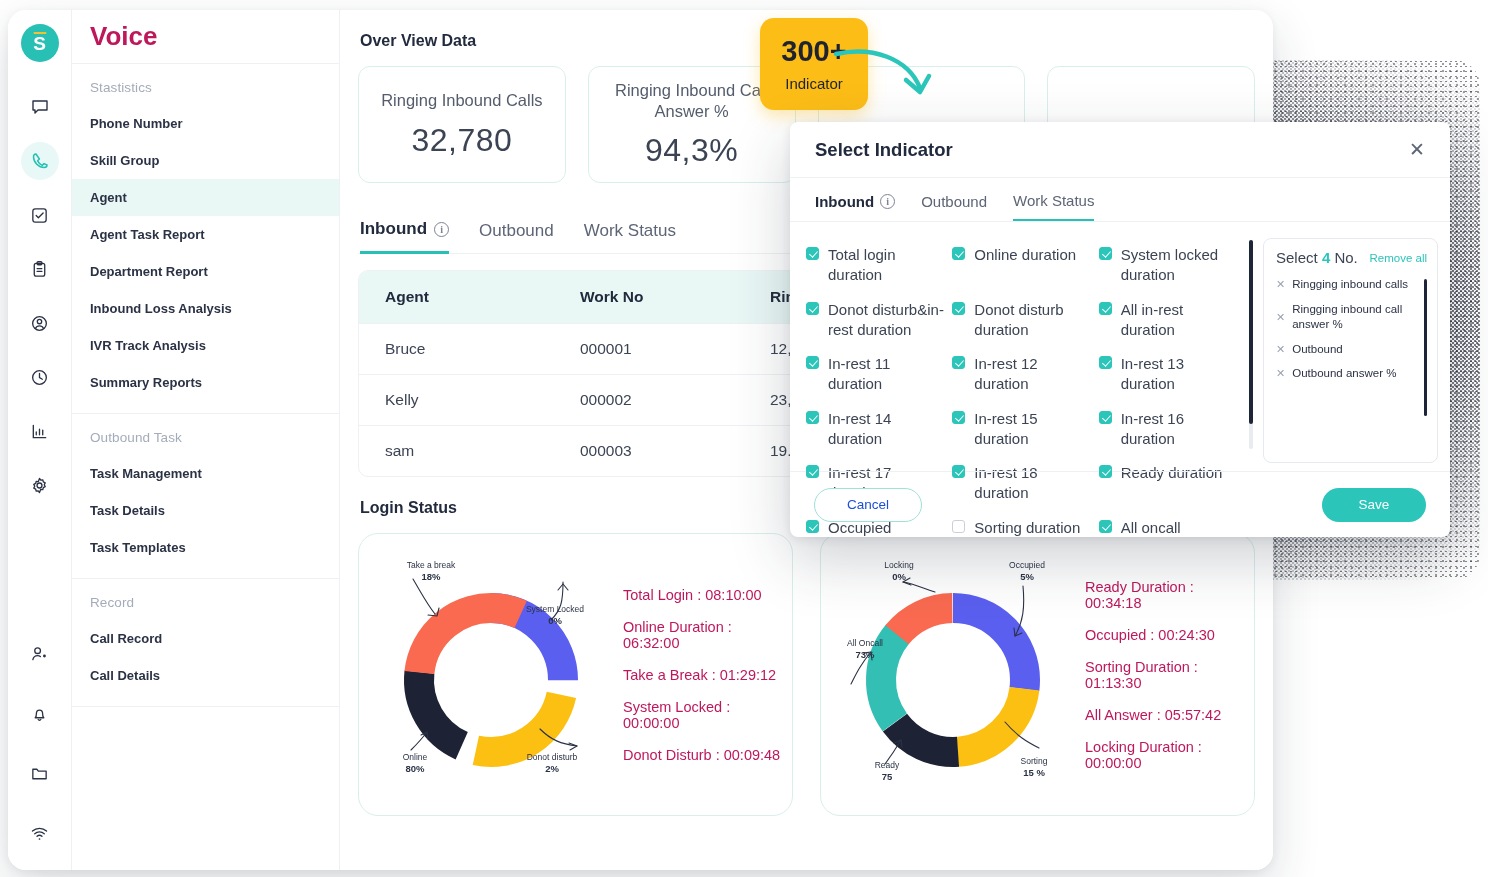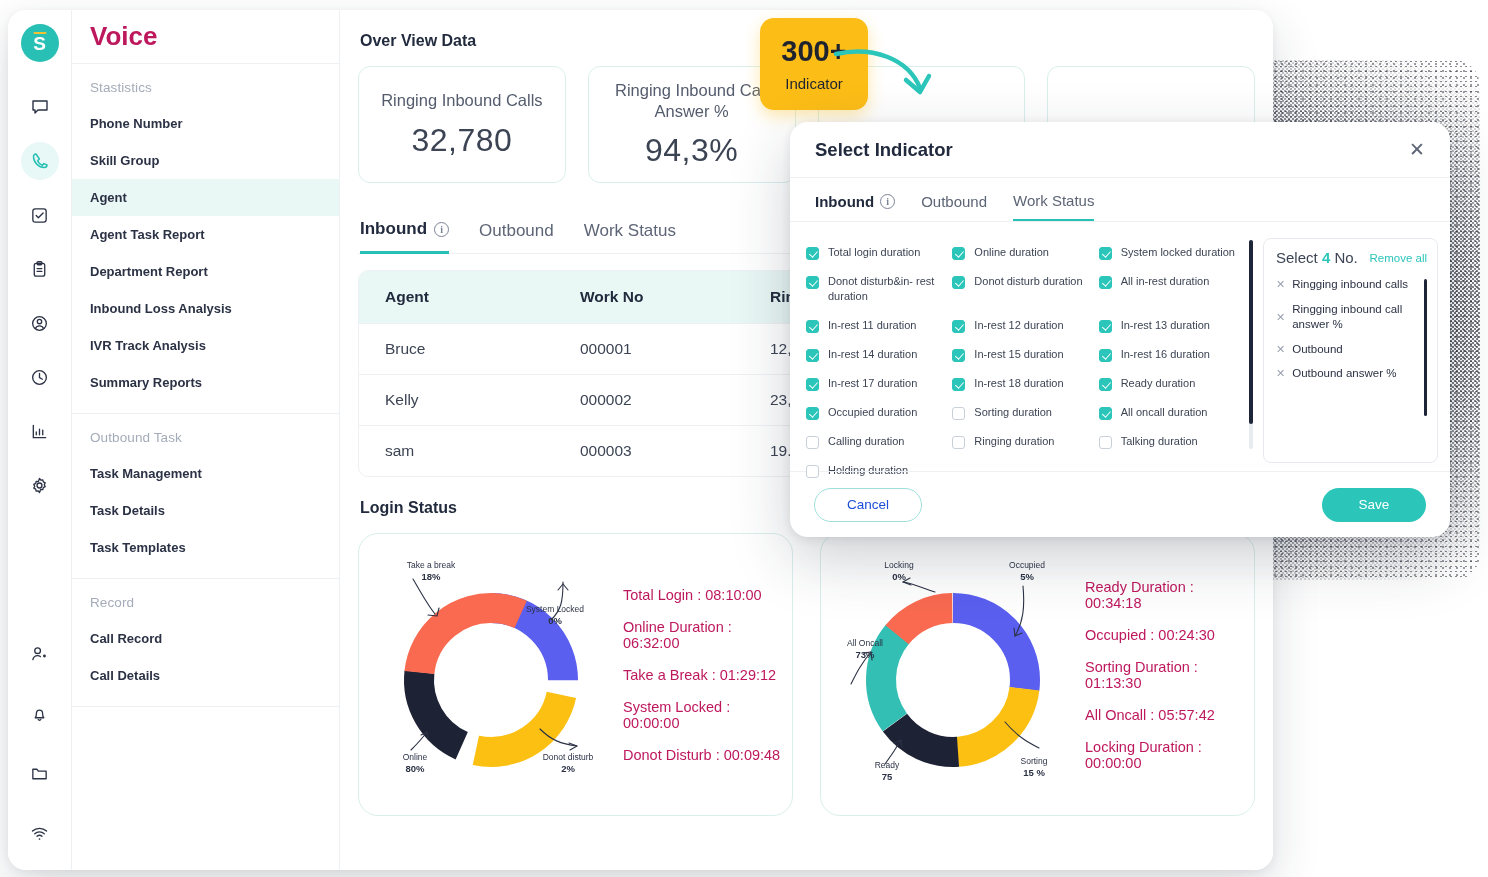--- a/index.html
+++ b/index.html
@@ -158,21 +158,21 @@
     z-index: 40;
   }
   .badge-300 .big { font-size: 29px; font-weight: 700; color: #1f2330; line-height: 1; }
   .badge-300 .small { font-size: 15px; color: #1f2330; margin-top: 9px; }
   .curve-arrow { position: absolute; left: 832px; top: 40px; z-index: 40; }
 
   
   .modal {
     position: absolute; left: 790px; top: 122px;
     width: 660px; height: 415px;
-    background: #fff; border-radius: 18px;
+    background: #fff; border-radius: 8px;
     box-shadow: 0 22px 60px rgba(31,41,55,.22), 0 2px 10px rgba(31,41,55,.10);
     z-index: 50; display: flex; flex-direction: column; overflow: hidden;
   }
   .modal-head {
     height: 56px; display: flex; align-items: center; justify-content: space-between;
     padding: 0 25px; border-bottom: 1px solid #eef1f4;
   }
   .modal-title { font-size: 18.5px; font-weight: 700; color: #222b3e; }
   .modal-close { color: #5d6576; font-size: 19px; cursor: pointer; line-height:1; }
   .modal-tabs { display: flex; gap: 26px; padding: 14px 25px 0; border-bottom: 1px solid #eef1f4; }
@@ -189,21 +189,21 @@
   .chk {
     width: 13px; height: 13px; border-radius: 3px; flex: 0 0 13px; margin-top: 2px;
     border: 1.3px solid #c9d0da; background: #fff; position: relative;
   }
   .chk.on { background: #2BC5BA; border-color: #2BC5BA; }
   .chk.on::after {
     content: ""; position: absolute; left: 4px; top: 1px;
     width: 3.5px; height: 7px; border: solid #fff; border-width: 0 1.6px 1.6px 0;
     transform: rotate(42deg);
   }
-  .chk-label { font-size: 11px; color: #3c4454; line-height: 1.35; }
+  .chk-label { font-size: 15px; color: #3c4454; line-height: 1.35; }
 
   .vscroll { width: 4px; flex: 0 0 4px; background: #e8ebef; border-radius: 3px; margin: 2px 10px 14px 0; position: relative; }
   .vscroll .thumb { position: absolute; left: 0; top: 0; width: 4px; height: 88%; background: #1f2539; border-radius: 3px; }
 
   .sel-panel {
     width: 175px; flex: 0 0 175px; border: 1px solid #e6e9ee; border-radius: 8px;
     padding: 10px 10px 10px 12px; display: flex; flex-direction: column; min-height: 0;
   }
   .sel-head { display: flex; align-items: center; justify-content: space-between; margin-bottom: 11px; }
   .sel-count { font-size: 15px; color: #3c4454; }
@@ -431,21 +431,21 @@
                 <path d="M62 188 C 56 196, 52 200, 46 206"></path>
                 <path d="M62 188 l -6 3 M62 188 l 1 7"></path>
               </g>
             </svg>
             <div class="donut-label" style="left:24px; top:16px; width:84px;">
               <span>Take a break</span><b>18%</b>
             </div>
             <div class="donut-label" style="left:144px; top:16px; width:92px;margin-top:44px;">
               <span>System Locked</span><b>0%</b>
             </div>
-            <div class="donut-label" style="left:160px; top:208px; width:86px;">
+            <div class="donut-label" style="left:144px; top:208px; width:86px;">
               <span>Donot disturb</span><b>2%</b>
             </div>
             <div class="donut-label" style="left:14px; top:208px; width:72px;">
               <span>Online</span><b>80%</b>
             </div>
           </div>
           <div class="stats-list">
             <div>Total Login : 08:10:00</div>
             <div>Online Duration : 06:32:00</div>
             <div>Take a Break : 01:29:12</div>
@@ -489,21 +489,21 @@
               <span>Ready</span><b>75</b>
             </div>
             <div class="donut-label" style="left:2px; top:94px; width:72px;">
               <span>All Oncall</span><b>73%</b>
             </div>
           </div>
           <div class="stats-list">
             <div>Ready Duration : 00:34:18</div>
             <div>Occupied : 00:24:30</div>
             <div>Sorting Duration : 01:13:30</div>
-            <div>All Oncall : 05:57:42</div>
+            <div>All Answer : 05:57:42</div>
             <div>Locking Duration : 00:00:00</div>
           </div>
         </div>
 
       </div>
     </div>
   </div>
 
   <div class="badge-300">
     <div class="big">300+</div>

